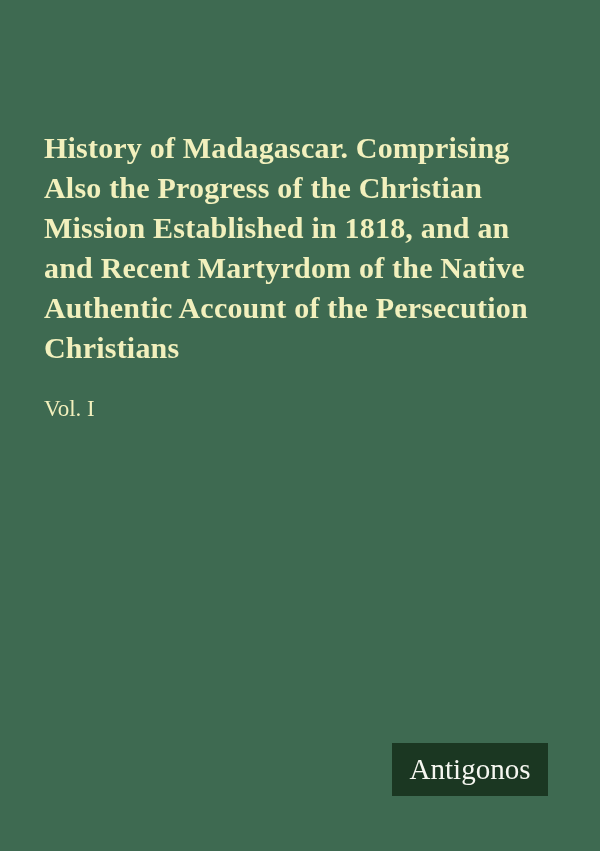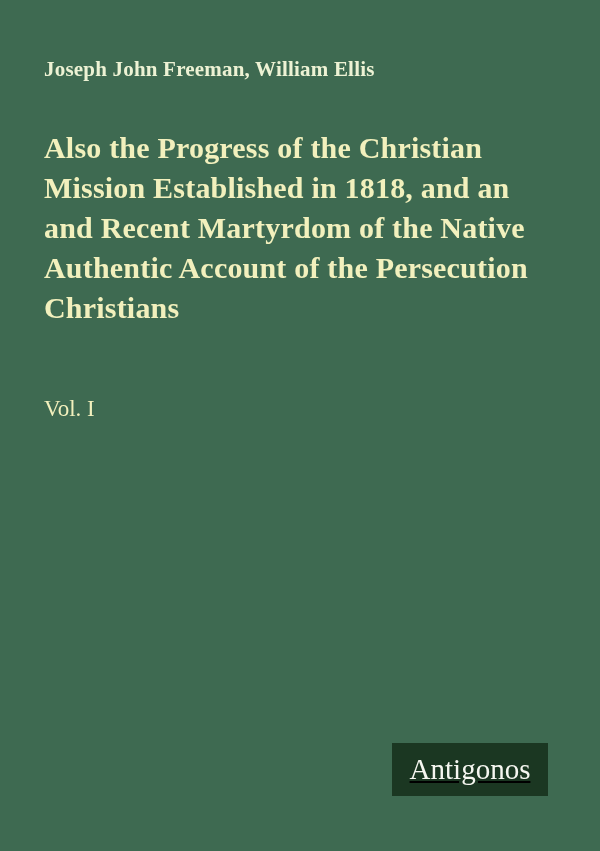--- a/index.html
+++ b/index.html
@@ -58,37 +58,36 @@
   .publisher-badge {
     position: absolute;
     left: 392px;
     top: 743px;
     width: 156px;
     height: 53px;
     background: var(--badge-bg);
     display: flex;
     align-items: center;
     justify-content: center;
-    text-decoration: underline;
   }
   .publisher-name {
     font-size: 29px;
     font-weight: normal;
     color: var(--publisher-color);
     white-space: nowrap;
   }
 </style>
 </head>
 <body>
 
 <div class="cover">
 
-  <div class="author-line">Joseph John Freeman, William Ellis</div>
 
   <div class="book-title">
+    <span class="title-line">History of Madagascar. Comprising</span>
     <span class="title-line">Also the Progress of the Christian</span>
     <span class="title-line">Mission Established in 1818, and an</span>
     <span class="title-line">and Recent Martyrdom of the Native</span>
     <span class="title-line">Authentic Account of the Persecution</span>
     <span class="title-line">Christians</span>
   </div>
 
   <div class="volume-label">Vol. I</div>
 
   <div class="publisher-badge">

